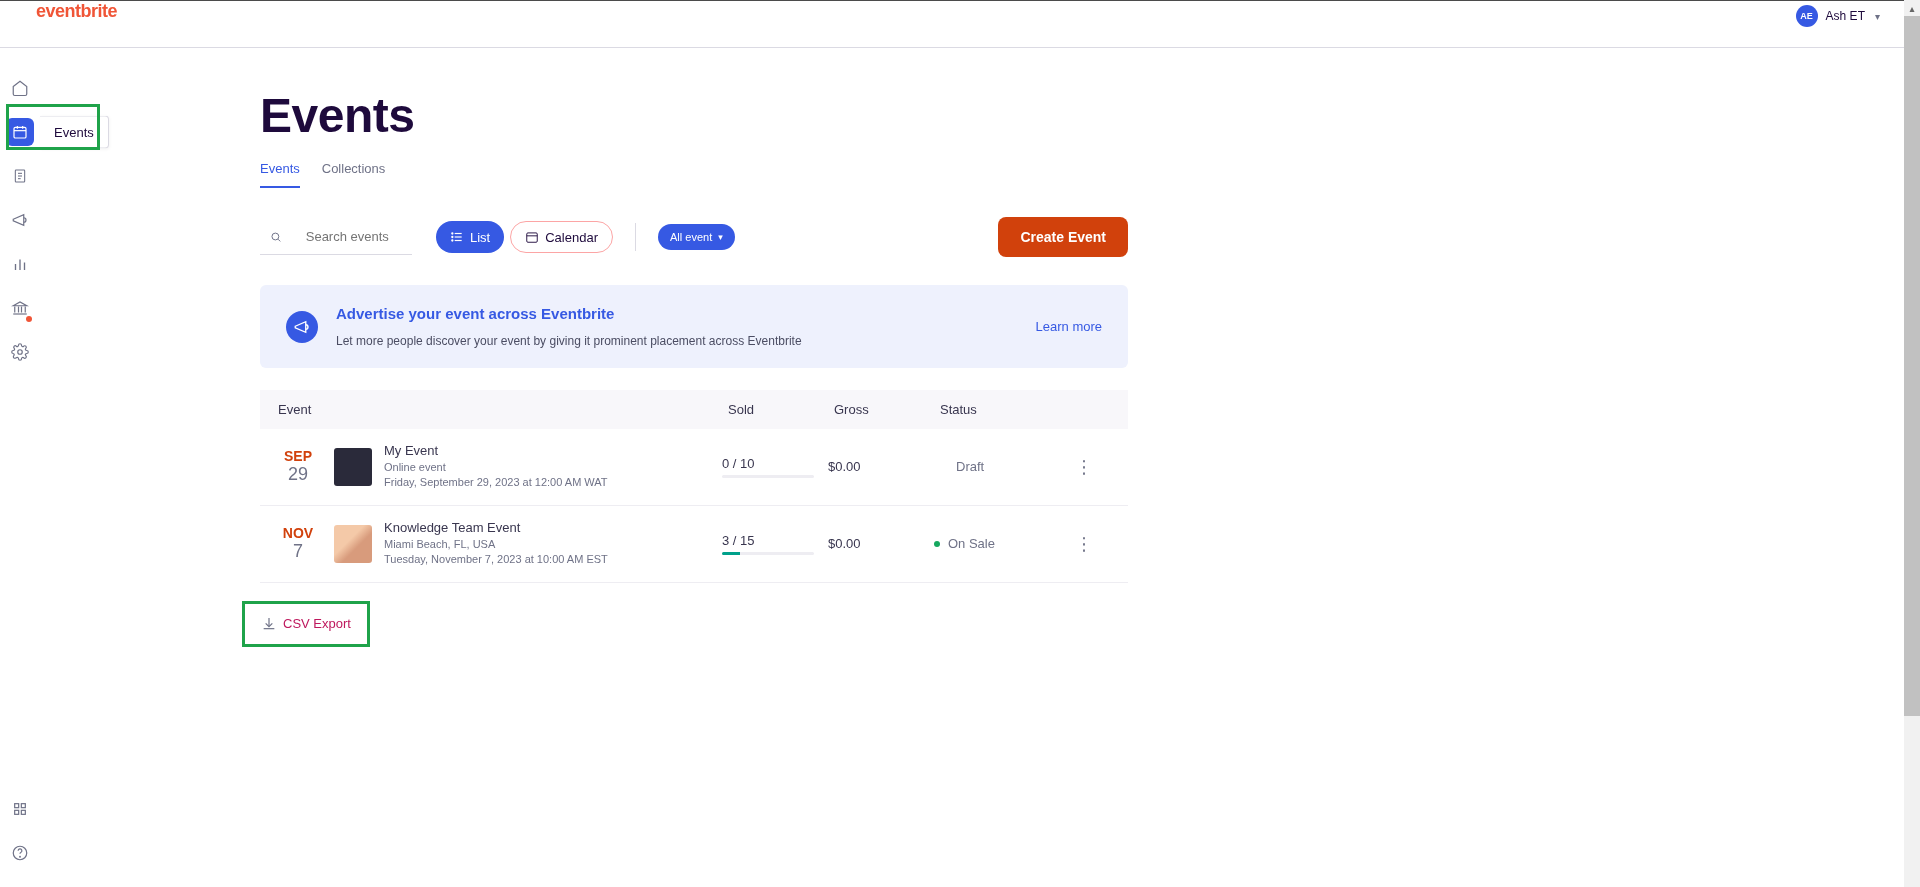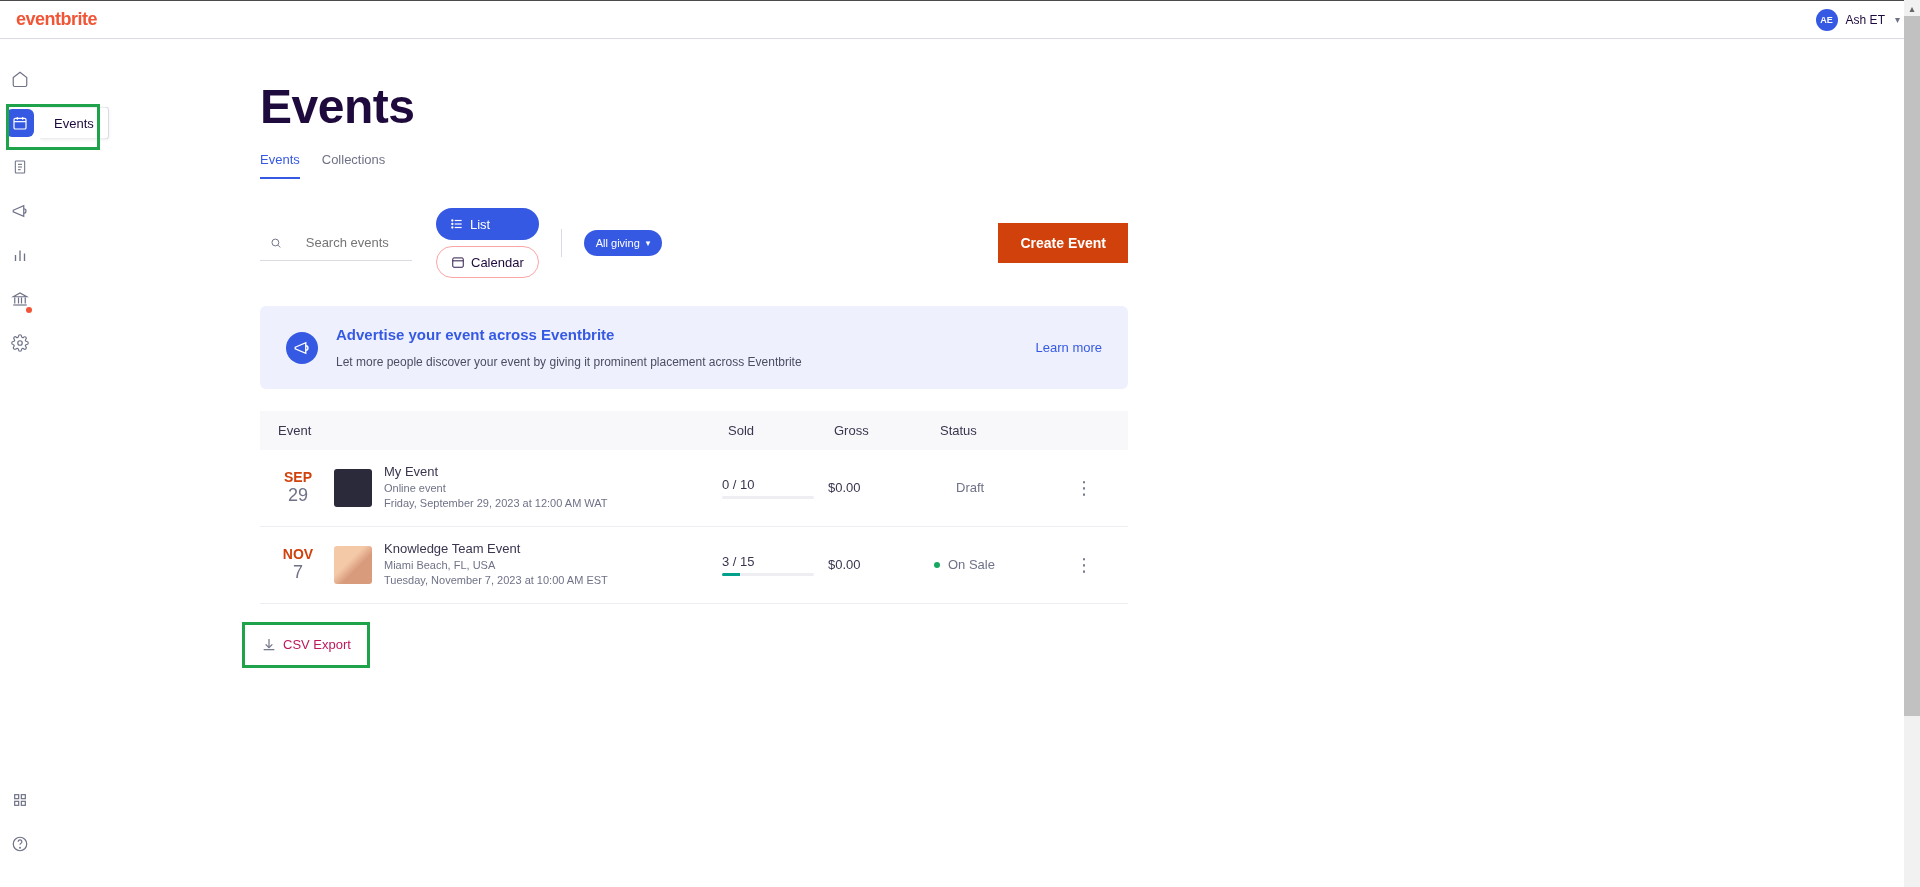--- a/index.html
+++ b/index.html
@@ -1,18 +1,18 @@
 <!DOCTYPE html>
 <html><head>
 <meta charset="utf-8">
 <style>
   * { box-sizing: border-box; margin: 0; padding: 0; }
   body { font-family: -apple-system, BlinkMacSystemFont, "Segoe UI", Helvetica, Arial, sans-serif; background: #fff; color: #1e0a3c; width:1920px; height:887px; overflow:hidden;}
   .topbar { height: 1px; background: #4b4b4b; }
-  .header { height: 38px; display:flex; align-items:center; justify-content:space-between; padding: 0 12px; border-bottom:1px solid #dbdae3; }
+  .header { height: 47px; display:flex; align-items:flex-start; justify-content:space-between; padding: 0 32px; border-bottom:1px solid #dbdae3; }
   .logo { color:#f05537; font-weight:700; font-size:18px; letter-spacing:-0.5px; margin-left:4px;}
   .user-chip { display:flex; align-items:center; gap:8px; padding:4px 8px 4px 4px; border-radius:20px; cursor:pointer;}
   .avatar-circle { width:22px; height:22px; border-radius:50%; background:#3659e3; color:#fff; display:flex; align-items:center; justify-content:center; font-size:9px; font-weight:600;}
   .user-name { font-size:12px; color:#1e0a3c;}
   .chev { font-size:10px; color:#6f7287; margin-left:2px;}
   .shell { display:flex; height: calc(887px - 42px); }
   .sidebar { width:40px; border-right:0px solid #eeedf2; display:flex; flex-direction:column; align-items:center; padding-top:18px; gap:0; background:#fff;}
   .side-item { width:40px; height:44px; display:flex; align-items:center; justify-content:center; color:#6f7287; position:relative; cursor:pointer;}
   .side-item.active { }
   .side-icon-box { width:28px; height:28px; display:flex; align-items:center; justify-content:center; border-radius:6px;}
@@ -23,28 +23,28 @@
   .side-highlight { position:absolute; top:104px; left:6px; width:94px; height:46px; border:3px solid #1fa34a; z-index:8; pointer-events:none;}
   .main { flex:1; padding: 40px 0 0 0; overflow:auto; position:relative;}
   .container { width: 868px; margin-left: 220px; }
   h1.page-title { font-size:48px; font-weight:900; color:#1e0a3c; letter-spacing:-0.5px; margin-bottom:18px;}
   .tabs { display:flex; gap:22px; border-bottom:1px solid transparent; margin-bottom:28px;}
   .tab { font-size:13px; color:#6f7287; padding-bottom:10px; cursor:pointer;}
   .tab.active { color:#3659e3; border-bottom:2px solid #3659e3; font-weight:500;}
   .toolbar { display:flex; align-items:center; gap:10px; margin-bottom:28px;}
   .search-box { width:152px; height:36px; border:1px solid #dbdae3; border-top:none; border-left:none; border-right:none; display:flex; align-items:center; padding:0 8px 0 10px; gap:24px; background:#fff;justify-content:center;}
   .search-box input { border:none; outline:none; font-size:13px; width:100%; background:transparent; color:#6f7287;}
-  .seg { display:flex; gap:6px; margin-left:14px;flex-direction:column;}
+  .seg { display:flex; gap:6px; margin-left:14px;}
   .btn { height:32px; border-radius:17px; display:flex; align-items:center; gap:6px; padding:0 14px; font-size:13px; cursor:pointer; border:none;}
   .btn-list { background:#3659e3; color:#fff; }
   .btn-cal { background:#fff; color:#1e0a3c; border:1px solid #fca5a5;}
   .vsep { width:1px; height:28px; background:#dbdae3; margin:0 12px;}
   .btn-filter { background:#3659e3; color:#fff; font-size:11px; height:26px; padding:0 12px; border-radius:14px;}
   .spacer { flex:1;}
-  .btn-create { background:#d1410c; color:#fff; height:40px; border-radius:0; padding:0 22px; font-size:14px; font-weight:600;}
+  .btn-create { background:#d1410c; color:#fff; height:40px; border-radius:8px; padding:0 22px; font-size:14px; font-weight:600;}
   .promo { background:#eef1fd; border-radius:6px; padding:20px 26px; display:flex; align-items:center; gap:18px; margin-bottom:22px;}
   .promo-icon { width:32px; height:32px; border-radius:50%; background:#3659e3; color:#fff; display:flex; align-items:center; justify-content:center;}
   .promo-text { flex:1;}
   .promo-title { color:#3659e3; font-size:15px; font-weight:600; margin-bottom:12px;}
   .promo-sub { font-size:12px; color:#4b4d63;}
   .promo-link { color:#3659e3; font-size:13px; cursor:pointer;}
   .table-head { display:flex; background:#f8f7fa; padding:12px 18px; font-size:13px; color:#39364f;}
   .col-event { flex: 0 0 450px; }
   .col-sold { flex: 0 0 106px;}
   .col-gross { flex: 0 0 106px;}
@@ -214,21 +214,21 @@
           <button class="btn btn-cal">
             <svg width="14" height="14" viewBox="0 0 24 24" fill="none" stroke="currentColor" stroke-width="1.6">
                 <rect x="3" y="5" width="18" height="16" rx="2"></rect>
                 <line x1="3" y1="10" x2="21" y2="10"></line>
               </svg>
             <span>Calendar</span>
           </button>
         </div>
         <div class="vsep"></div>
         <button class="btn btn-filter">
-          <span>All giving</span>
+          <span>All event</span>
           <span style="font-size:9px;">▾</span>
         </button>
         <div class="spacer"></div>
         <button class="btn btn-create">Create Event</button>
       </div>
 
       <div class="promo">
         <div class="promo-icon">
           <svg width="18" height="18" viewBox="0 0 24 24" fill="none" stroke="currentColor" stroke-width="1.8">
               <path d="M3 11l14-6v14L3 13z"></path>

